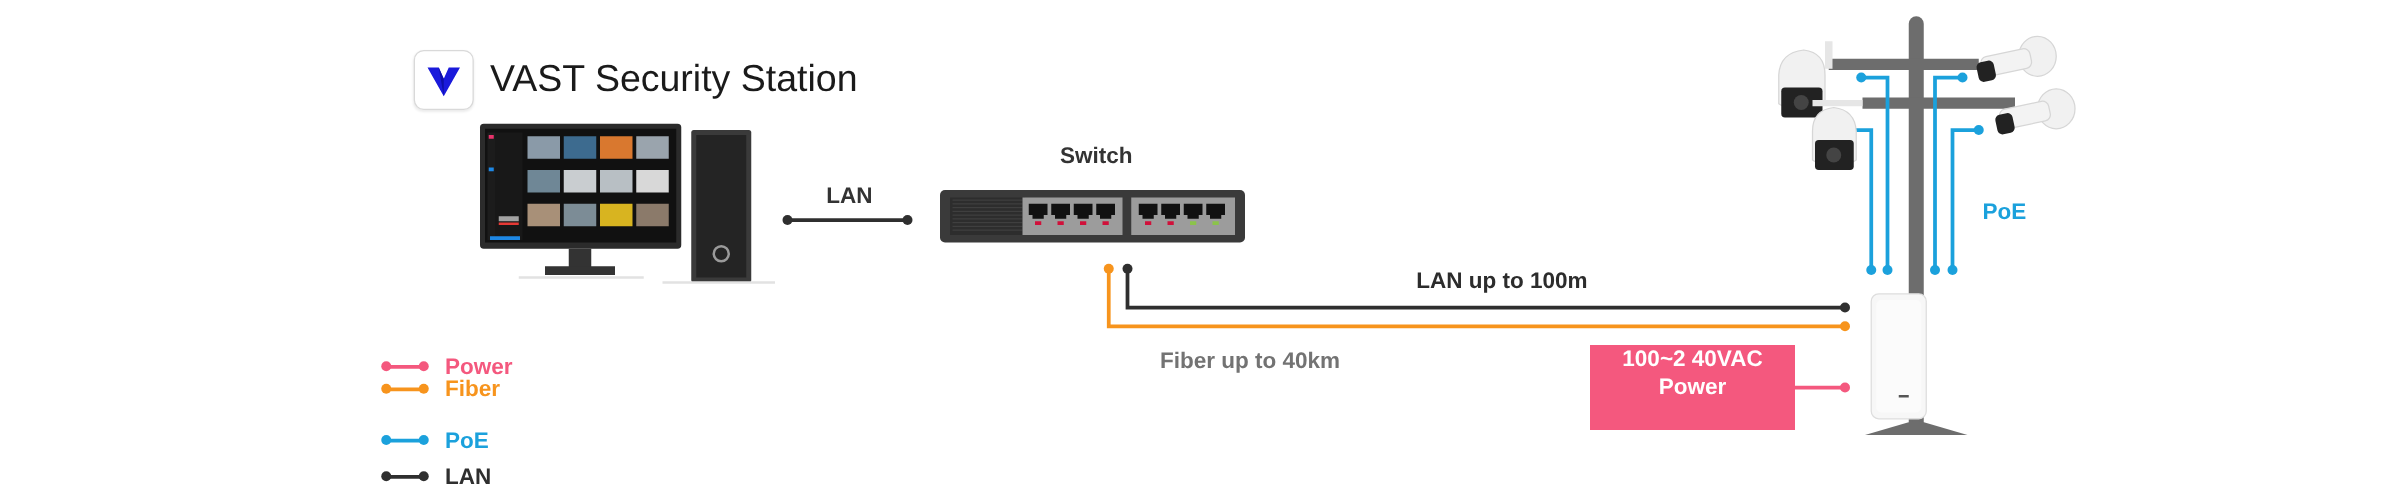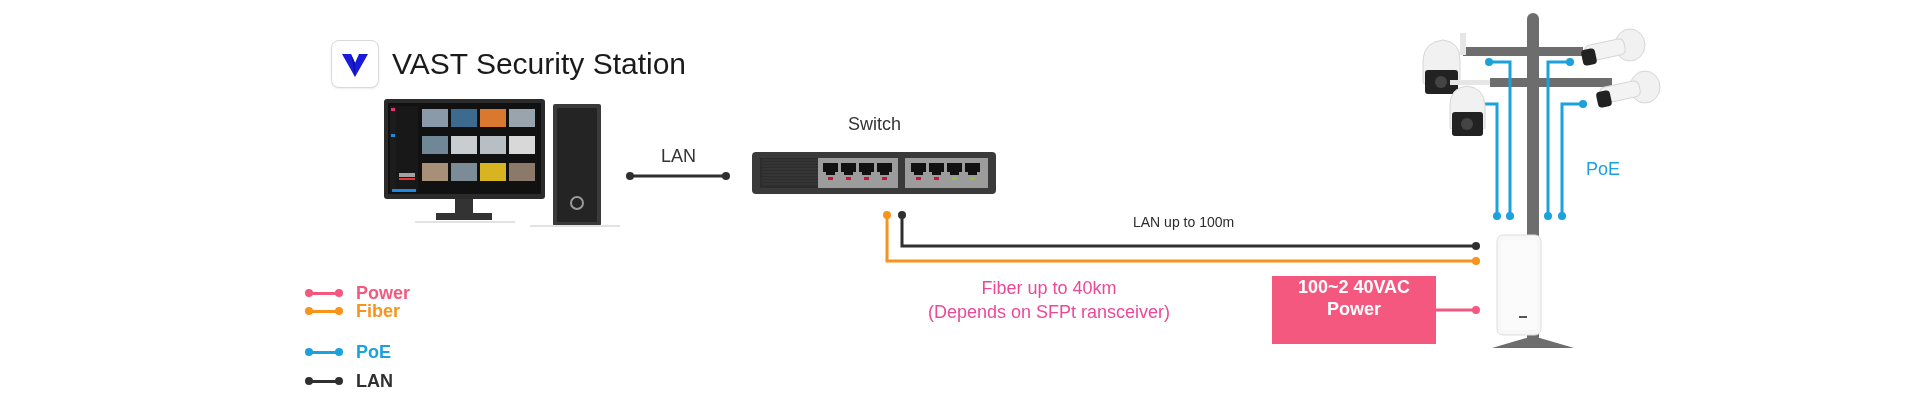--- a/index.html
+++ b/index.html
@@ -1,27 +1,27 @@
 <!DOCTYPE html>
 <html><head>
 <meta charset="utf-8">
 <style>
   html, body { margin: 0; padding: 0; background: #ffffff; }
   body { width: 1920px; height: 400px; position: relative; overflow: hidden;
          font-family: "Liberation Sans", "DejaVu Sans", sans-serif; }
   .abs { position: absolute; }
   #diagram { position: absolute; left: 0; top: 0; }
-  .lbl { position: absolute; white-space: nowrap; font-weight: normal; }
+  .lbl { position: absolute; white-space: nowrap; font-weight: bold; }
   .app-logo { left: 331px; top: 40px; width: 46px; height: 46px; border: 1px solid #d9d9d9;
               border-radius: 8px; background: #fff; box-shadow: 0 1px 2px rgba(0,0,0,0.08); }
   .app-title { left: 392px; top: 47px; font-size: 30px; font-weight: normal; color: #1a1a1a; }
   .switch-label { left: 848px; top: 114px; font-size: 18px; color: #333; }
   .lan-label { left: 661px; top: 146px; font-size: 18px; color: #333; }
-  .lan100-label { left: 1133px; top: 214px; font-size: 14px; color: #2c2c2c; }
-  .fiber-label { left: 928px; top: 276px; font-size: 18px; color: #ec4899; text-align: center; line-height: 24px; }
+  .lan100-label { left: 1133px; top: 214px; font-size: 18px; color: #2c2c2c; }
+  .fiber-label { left: 928px; top: 276px; font-size: 18px; color: #737373; text-align: center; line-height: 24px; }
   .poe-label { left: 1586px; top: 159px; font-size: 18px; color: #1ba1dc; }
   .power-box { left: 1272px; top: 276px; width: 164px; height: 68px; background: #f4587e;
                color: #fff; font-size: 18px; font-weight: bold; text-align: center; line-height: 22px;
                display: flex; flex-direction: column; }
   .legend-item { position: absolute; left: 308px; height: 24px; display: flex; align-items: center; }
   .legend-line { width: 32px; height: 3px; position: relative; margin-right: 16px; }
   .legend-line::before, .legend-line::after { content: ""; position: absolute; top: -2.5px; width: 8px; height: 8px; border-radius: 50%; background: inherit; }
   .legend-line::before { left: -3px; } .legend-line::after { right: -3px; }
   .legend-text { font-size: 18px; font-weight: bold; }
 </style>
@@ -186,21 +186,20 @@
     <polygon points="19,13 23,22 23,36" fill="#0e0ea8"></polygon>
   </svg>
 </div>
 <div class="lbl app-title">VAST Security Station</div>
 
 <div class="lbl switch-label">Switch</div>
 <div class="lbl lan-label">LAN</div>
 <div class="lbl lan100-label">LAN up to 100m</div>
 <div class="lbl fiber-label">
   <div>Fiber up to 40km</div>
-  <div>(Depends on SFPt ransceiver)</div>
 </div>
 <div class="lbl poe-label">PoE</div>
 <div class="abs power-box">
   <div>100~2  40VAC</div>
   <div>Power</div>
 </div>
 
 <div>
   <div class="legend-item" style="top:281px">
     <span class="legend-line" style="background: rgb(244, 88, 126);"></span>

